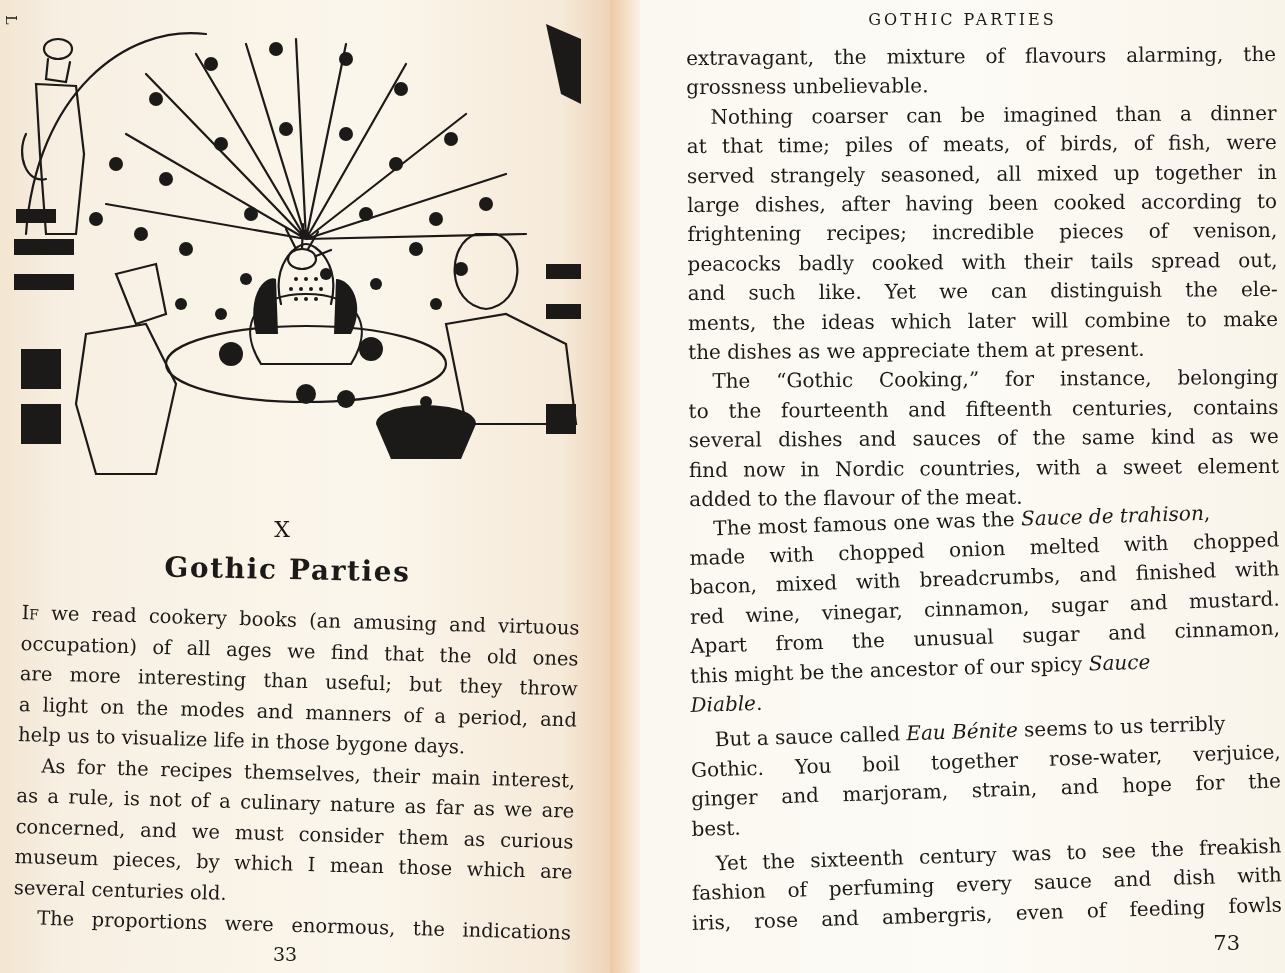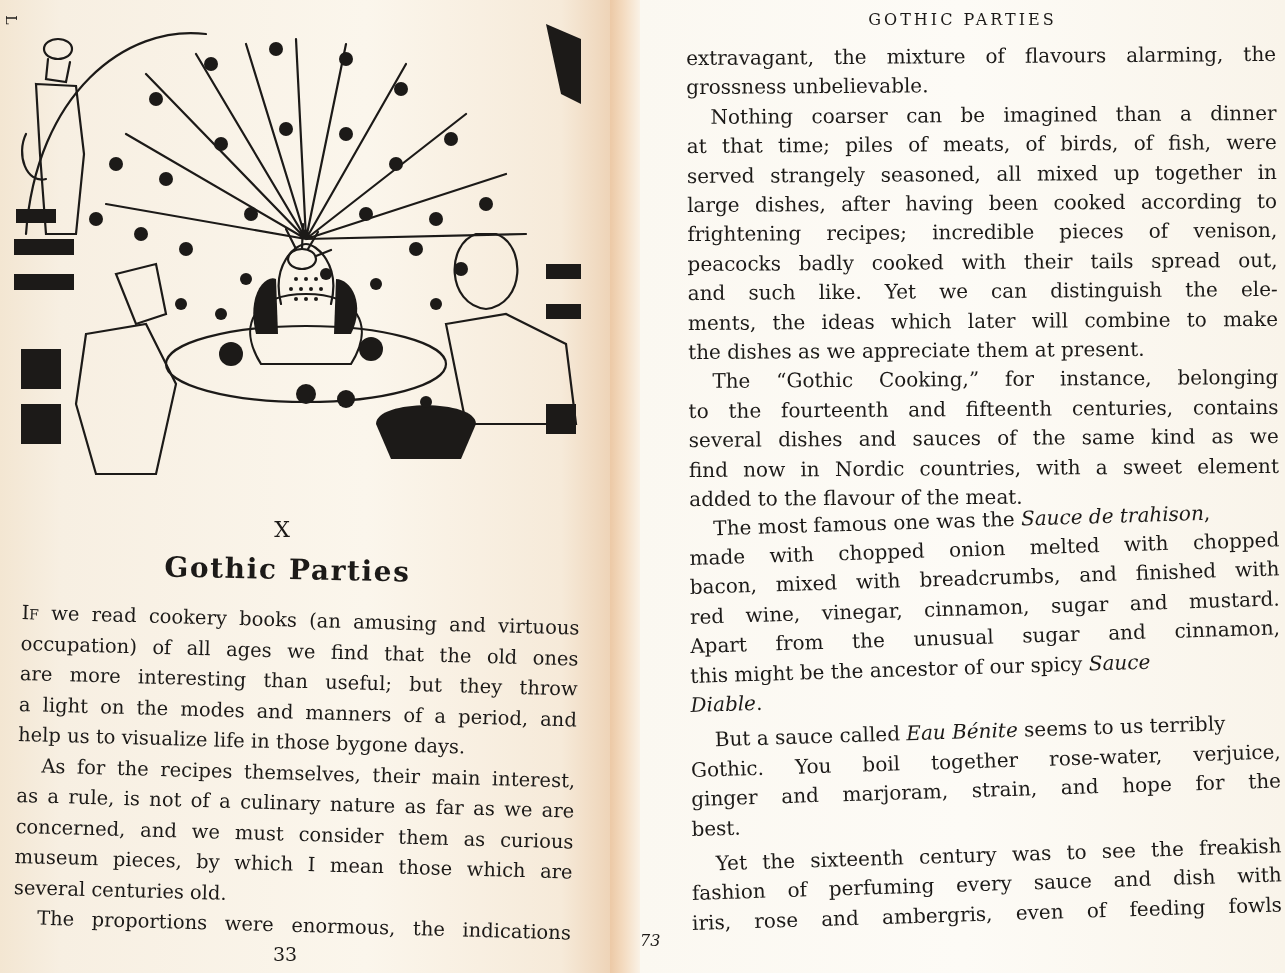--- a/index.html
+++ b/index.html
@@ -63,21 +63,21 @@
     }
     .right-body {
       position: absolute; left: 46px; top: 44px; width: 590px;
       font-size: 20px; line-height: 29.4px;
       transform: rotate(-0.4deg); transform-origin: 0 0;
     }
     .right-body .tilt { transform: rotate(-1.4deg); transform-origin: 0 50%; display: block; }
     .italic { font-style: italic; }
     .para-gap { height: 6px; }
     .folio-right {
-      position: absolute; left: 0; width: 600px; top: 931px; text-align: left; font-size: 16px; font-style: italic;
+      position: absolute; left: 0; width: 600px; top: 931px; text-align: right; font-size: 21px;
     }
   </style>
 </head>
 <body>
 
 <div class="spread">
 
   <div class="page page-left">
     <span class="corner-mark">L</span>
 

